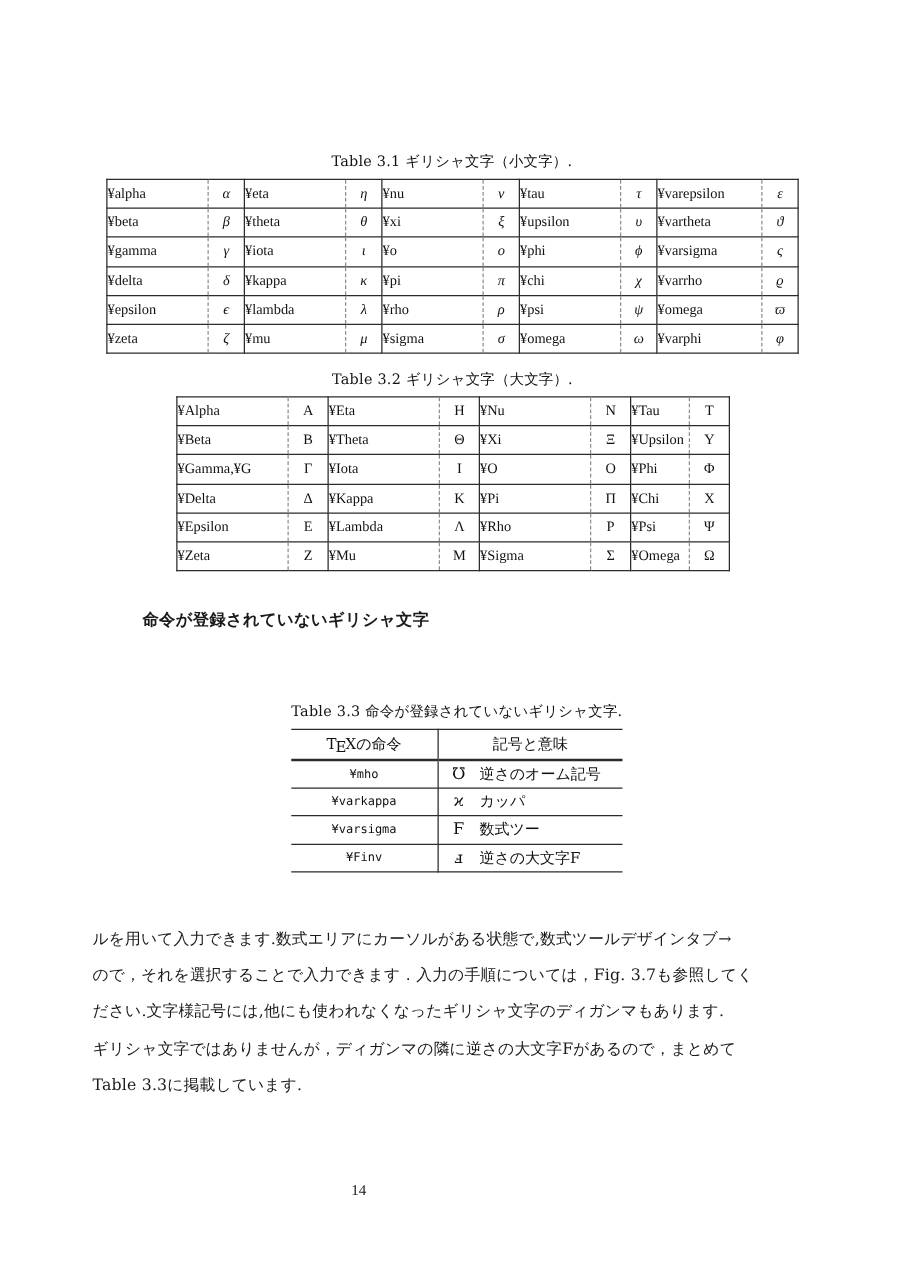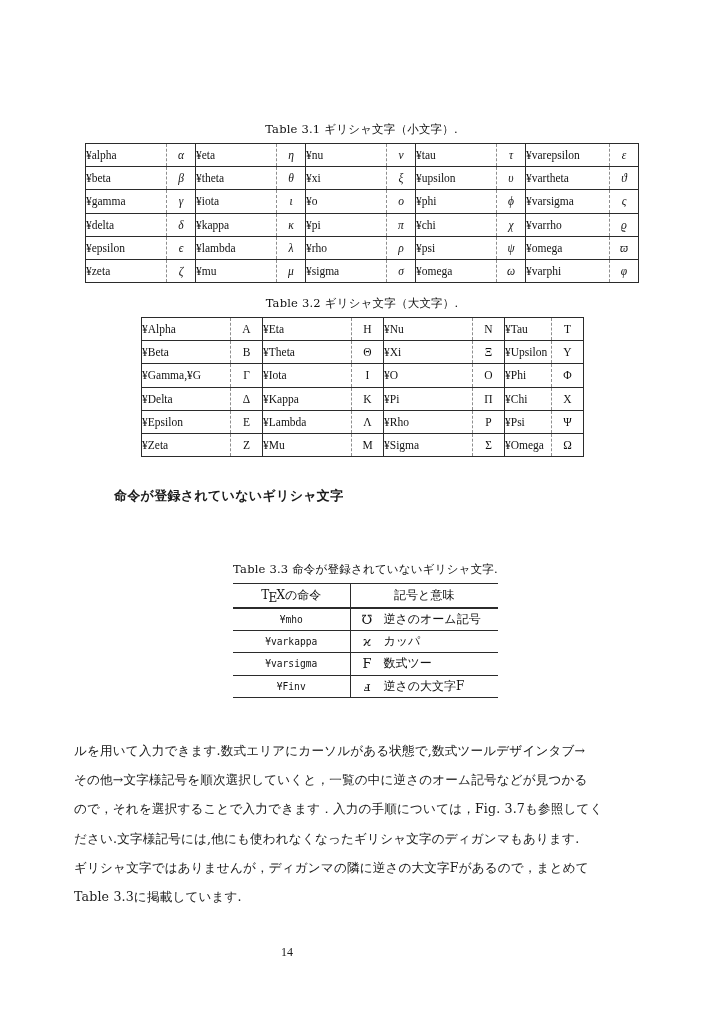--- a/index.html
+++ b/index.html
@@ -401,21 +401,20 @@
               <span class="m-text jp">逆さの大文字F</span>
             </div>
           </td>
         </tr>
       </tbody>
     </table>
   </div>
 
   <div id="para" class="jp">
     <span class="ln">ルを用いて入力できます.数式エリアにカーソルがある状態で,数式ツールデザインタブ→</span>
-    <span class="ln">その他→文字様記号を順次選択していくと，一覧の中に逆さのオーム記号などが見つかる</span>
     <span class="ln">ので，それを選択することで入力できます．入力の手順については，Fig. 3.7も参照してく</span>
     <span class="ln">ださい.文字様記号には,他にも使われなくなったギリシャ文字のディガンマもあります.</span>
     <span class="ln">ギリシャ文字ではありませんが，ディガンマの隣に逆さの大文字Fがあるので，まとめて</span>
     <span class="ln">Table 3.3に掲載しています.</span>
   </div>
 
   <div id="page-number">14</div>
 
 </div>
 

